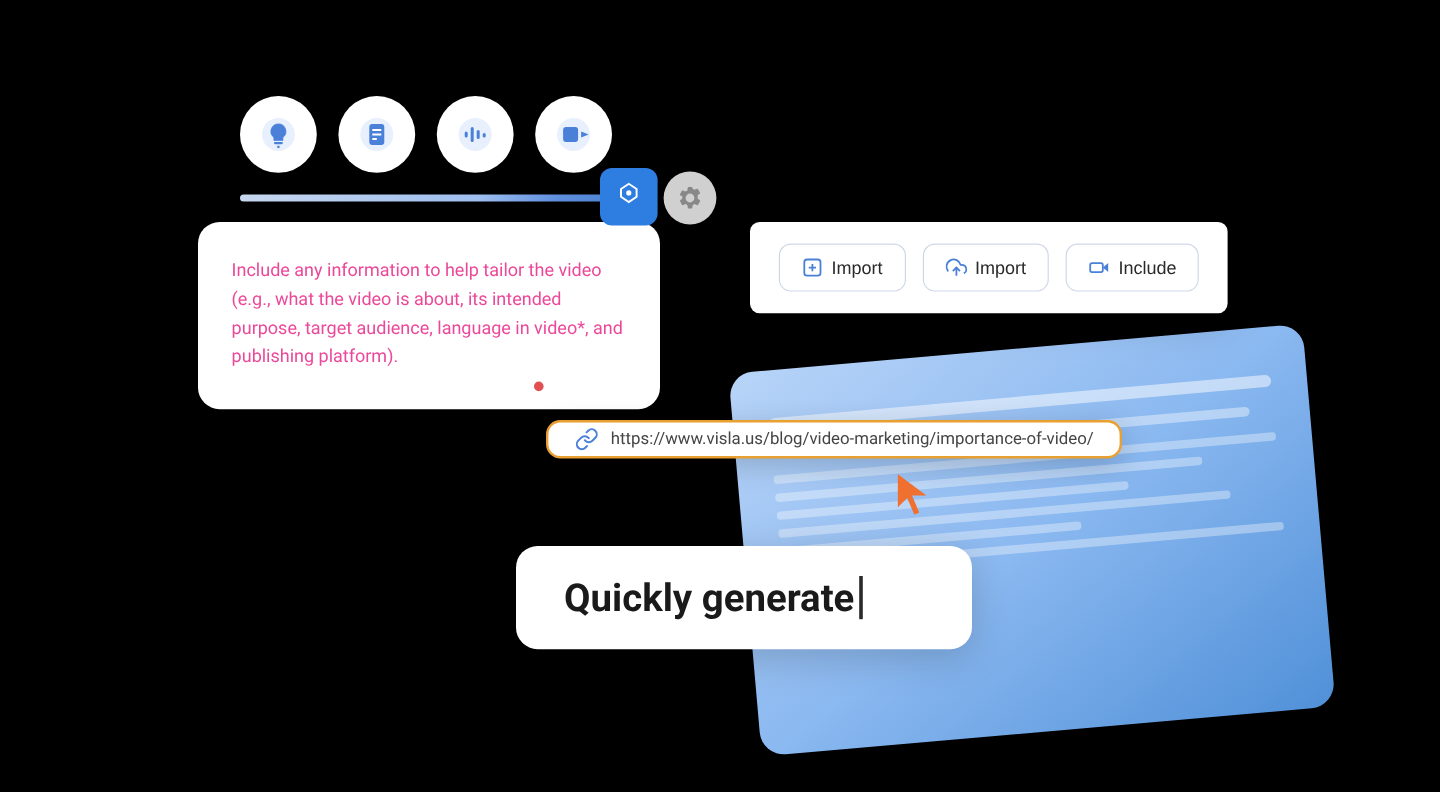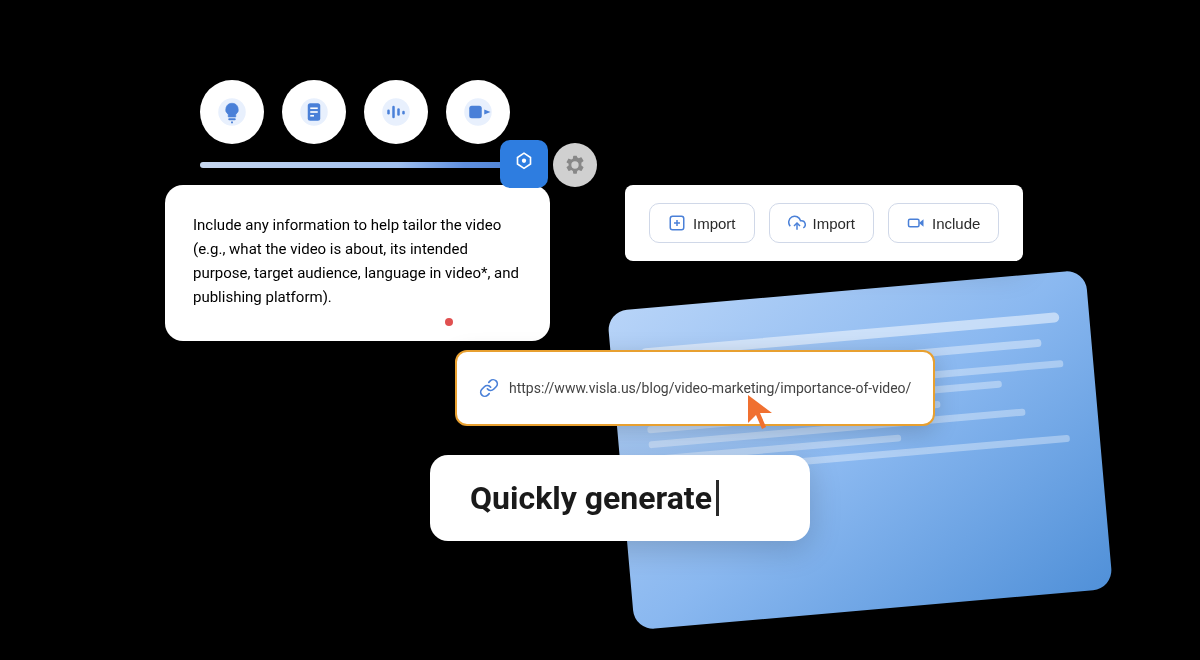--- a/index.html
+++ b/index.html
@@ -81,21 +81,21 @@
       left: 165px;
       width: 385px;
       background: #fff;
       border-radius: 18px;
       padding: 28px 28px 32px 28px;
       box-shadow: 0 8px 32px rgba(0,0,0,0.18);
       z-index: 5;
     }
 
     .textarea-card p {
-      color: #000000;
+      color: #ec4899;
       font-size: 15px;
       line-height: 1.6;
     }
 
     
     .action-card {
       position: absolute;
       top: 185px;
       left: 625px;
       background: #fff;
@@ -183,21 +183,21 @@
     .doc-line:nth-child(4) { width: 90%; }
     .doc-line:nth-child(5) { width: 60%; }
 
     
     .url-card {
       position: absolute;
       top: 350px;
       left: 455px;
       background: #fff;
       border-radius: 12px;
-      padding: 26px 22px;
+      padding: 4px 22px;
       box-shadow: 0 6px 24px rgba(0,0,0,0.18);
       display: flex;
       align-items: center;
       gap: 10px;
       z-index: 8;
       border: 2px solid #e8a030;
       min-width: 440px;
     }
 
     .url-card span {

